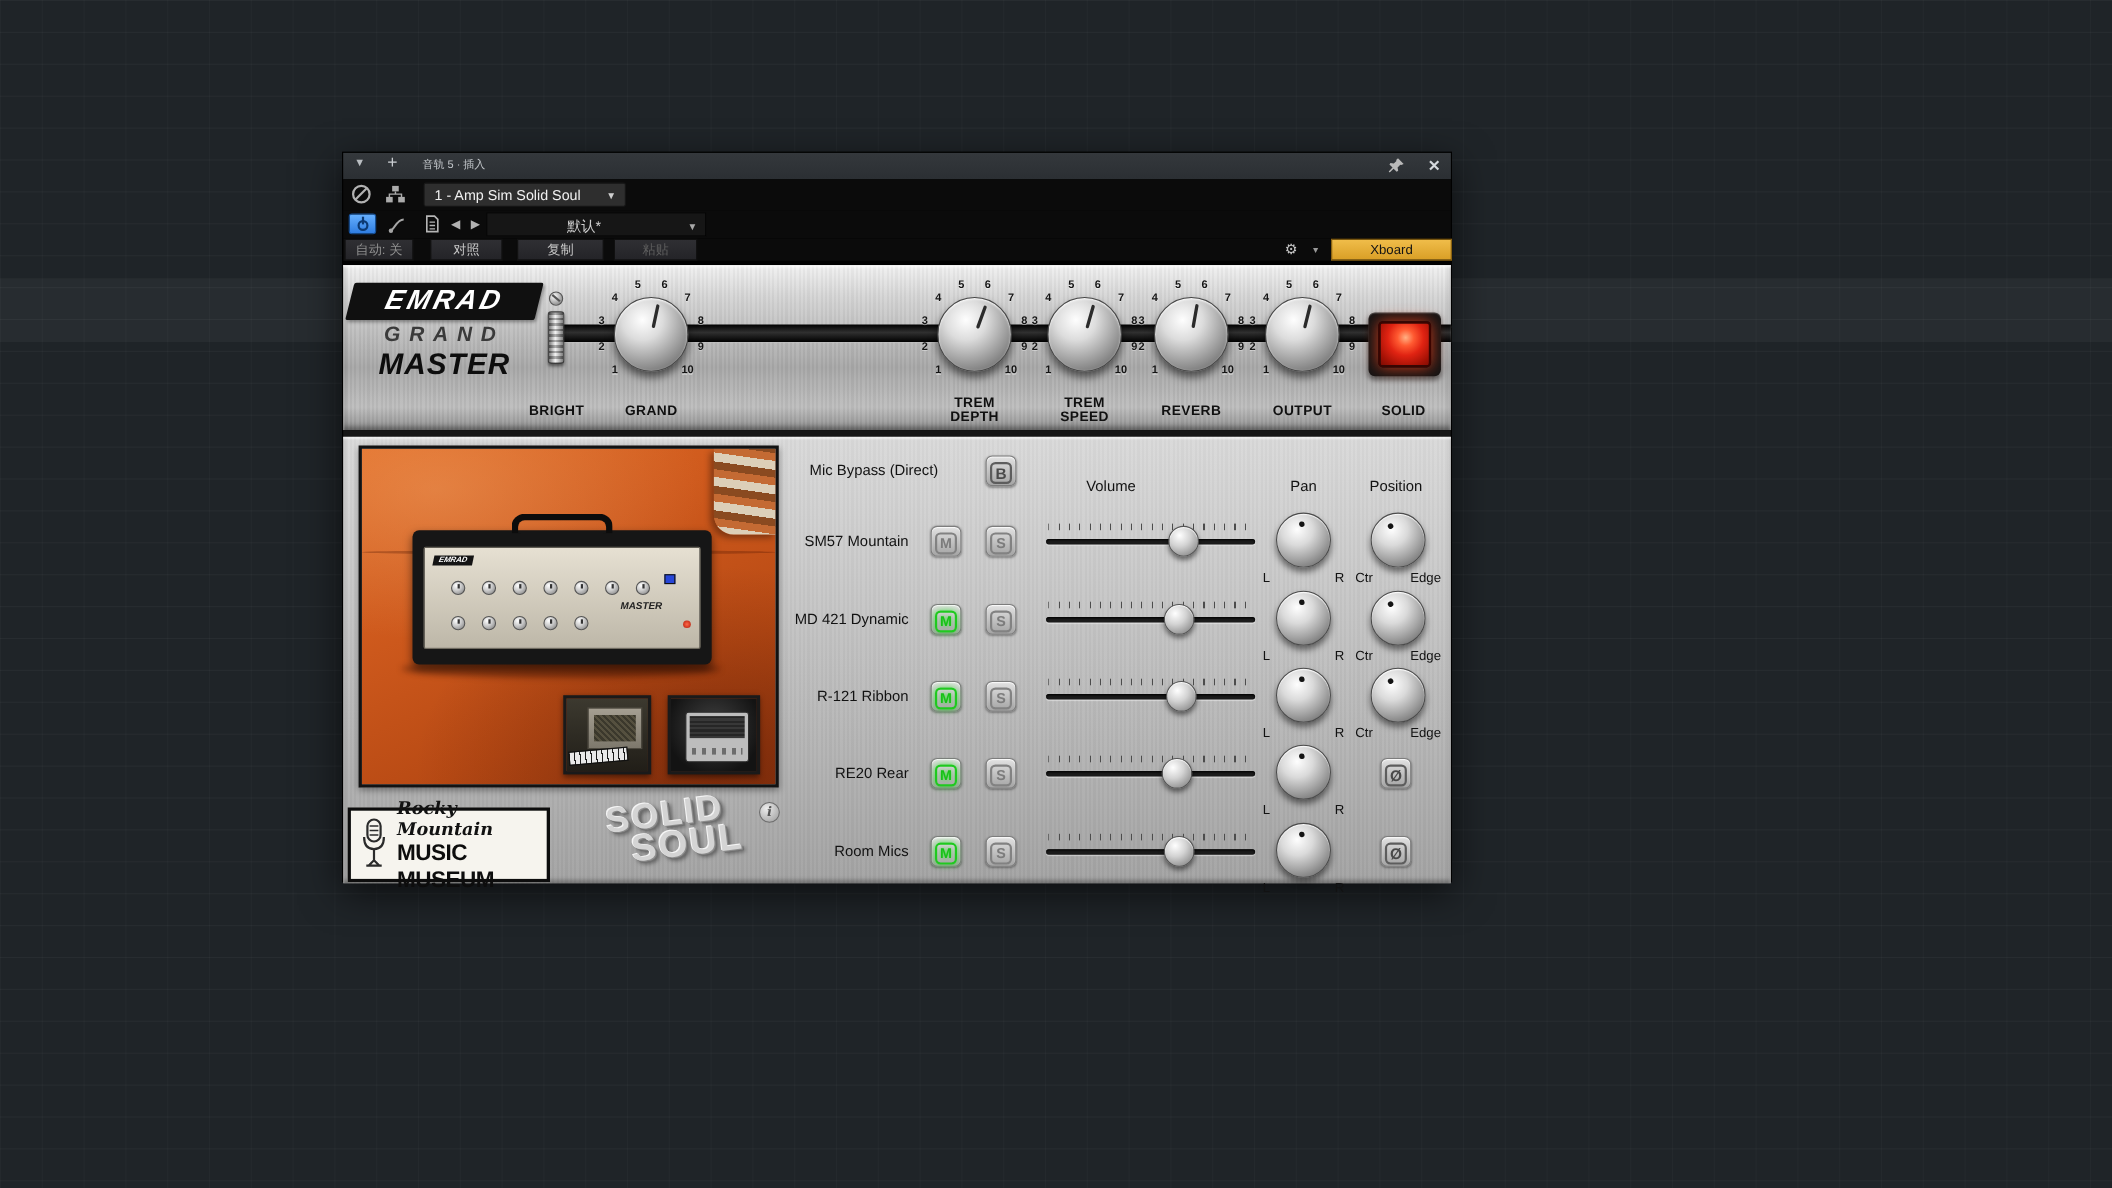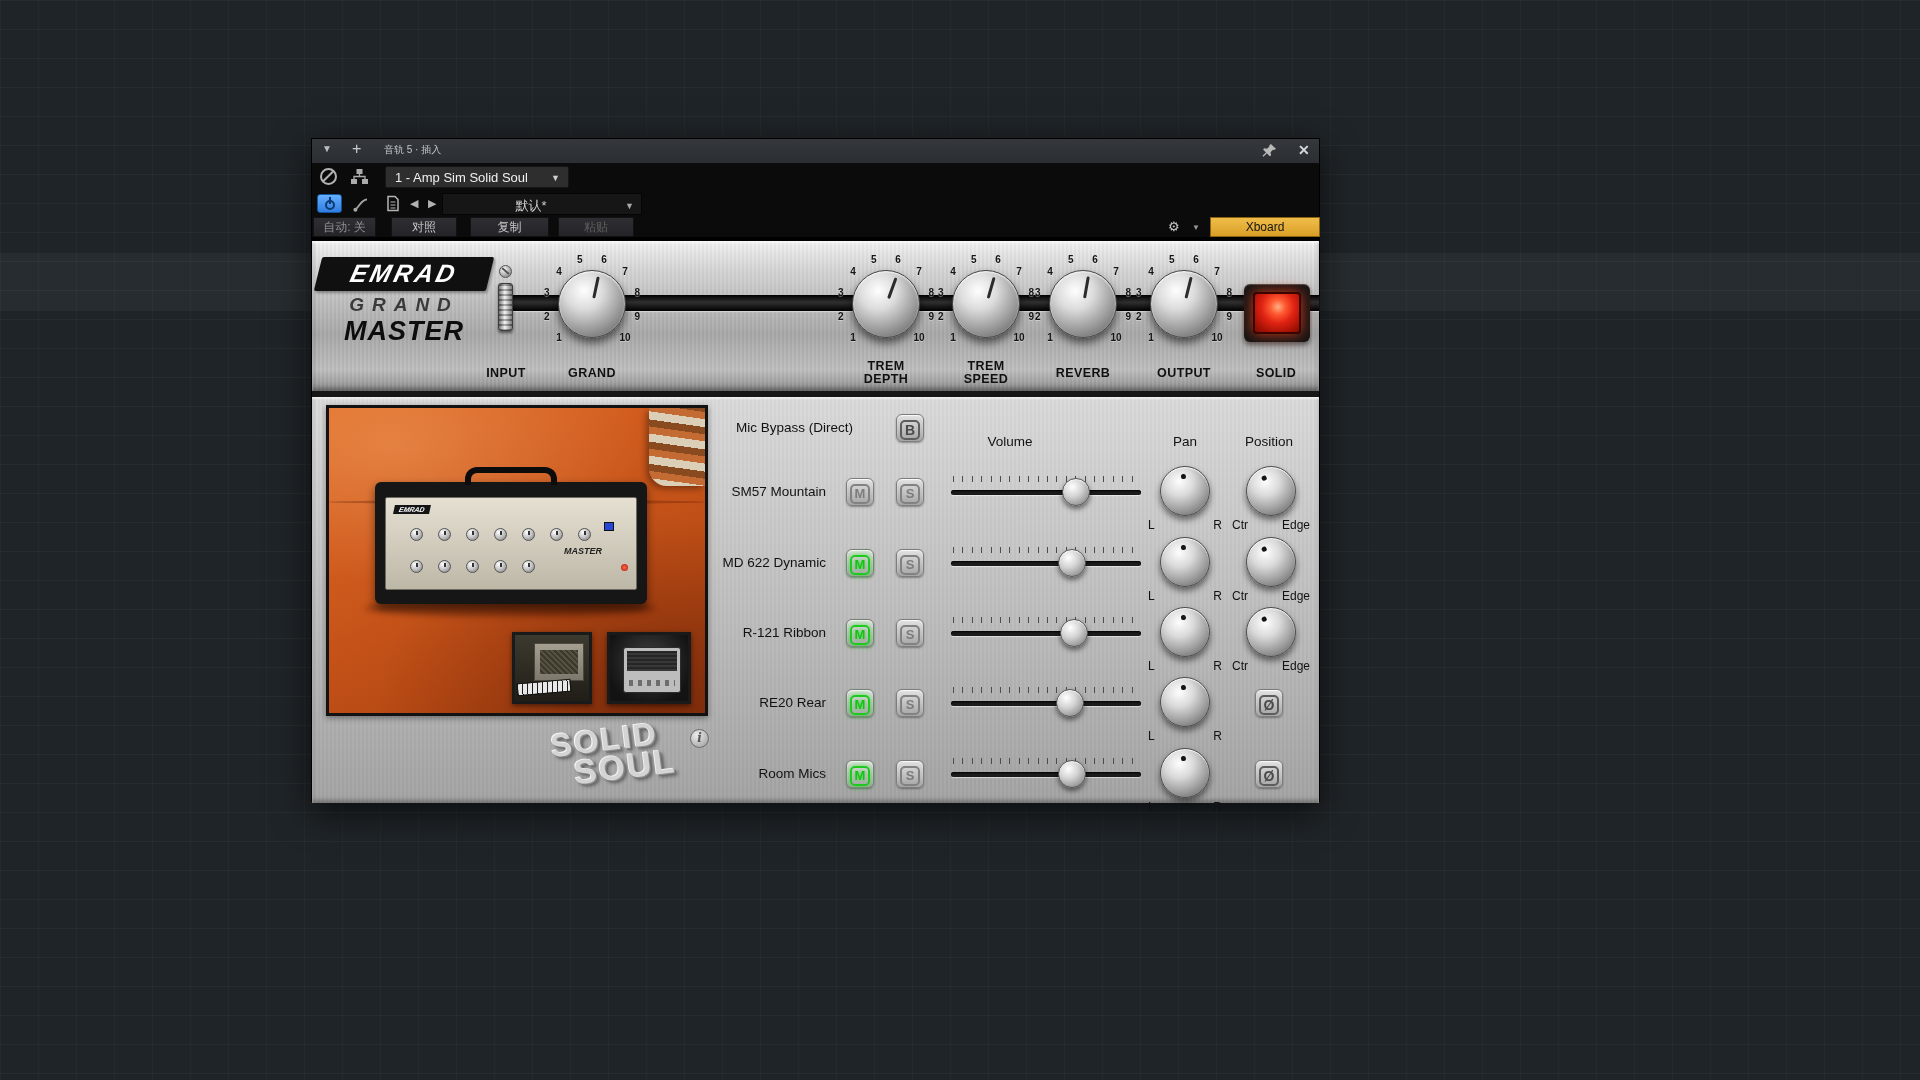--- a/index.html
+++ b/index.html
@@ -408,21 +408,21 @@
           </div>
         <div class="bigknob">
             <i class="ptr" style="transform:rotate(14deg)"></i>
           </div>
       </div>
 
       <div class="pbez">
         <div class="plamp"></div>
       </div>
 
-      <div class="klabel one" style="left:144px">INPUT</div>
+      <div class="klabel one" style="left:144px">BRIGHT</div>
       <div class="klabel one" style="left:230px">GRAND</div>
       <div class="klabel" style="left:524px">
         <div>TREM</div>
           <div>DEPTH</div>
       </div>
       <div class="klabel" style="left:624px">
         <div>TREM</div>
           <div>SPEED</div>
       </div>
       <div class="klabel one" style="left:721px">REVERB</div>
@@ -461,20 +461,32 @@
         </div>
         <div class="thumb thumb1">
           <div class="cab"></div>
             <div class="keys"></div>
         </div>
         <div class="thumb thumb2">
           <div class="amp2"></div>
         </div>
       </div>
 
+      <div class="museum">
+        <svg width="26" height="50" viewBox="0 0 26 50">
+          <rect x="7" y="2" width="12" height="20" rx="6" fill="none" stroke="#2b2b2b" stroke-width="2"></rect>
+          <path d="M9 8h8M9 12h8M9 16h8" stroke="#2b2b2b" stroke-width="1.4"></path>
+          <path d="M4 18c0 8 4 11 9 11s9-3 9-11" fill="none" stroke="#2b2b2b" stroke-width="2"></path>
+          <path d="M13 29v10M6 44h14M13 39l-5 5M13 39l5 5" stroke="#2b2b2b" stroke-width="2" fill="none"></path>
+        </svg>
+        <div class="m-texts">
+          <div class="m1">Rocky Mountain</div>
+          <div class="m2">MUSIC MUSEUM</div>
+        </div>
+      </div>
 
       <div class="soul">
         <div class="s1">SOLID</div>
         <div class="s2">SOUL</div>
       </div>
       <div class="infoicon">i</div>
 
       <div class="byp-label">Mic Bypass (Direct)</div>
       <button class="msbtn bypB">
         <span>B</span>
@@ -507,21 +519,21 @@
         <div class="posblk">
           <div class="panknob pos">
               <i class="dot"></i>
             </div>
           <span class="pl">Ctr</span>
           <span class="pr">Edge</span>
         </div>
       </div>
 
       <div class="ch" style="top:166px">
-        <span class="ch-name">MD 622 Dynamic</span>
+        <span class="ch-name">MD 421 Dynamic</span>
         <button class="msbtn mute on">
             <span>M</span>
           </button>
         <button class="msbtn solo">
             <span>S</span>
           </button>
         <div class="slider">
           <div class="ruler"></div>
             <div class="track"></div>
           <div class="handle" style="left: 71%;"></div>

